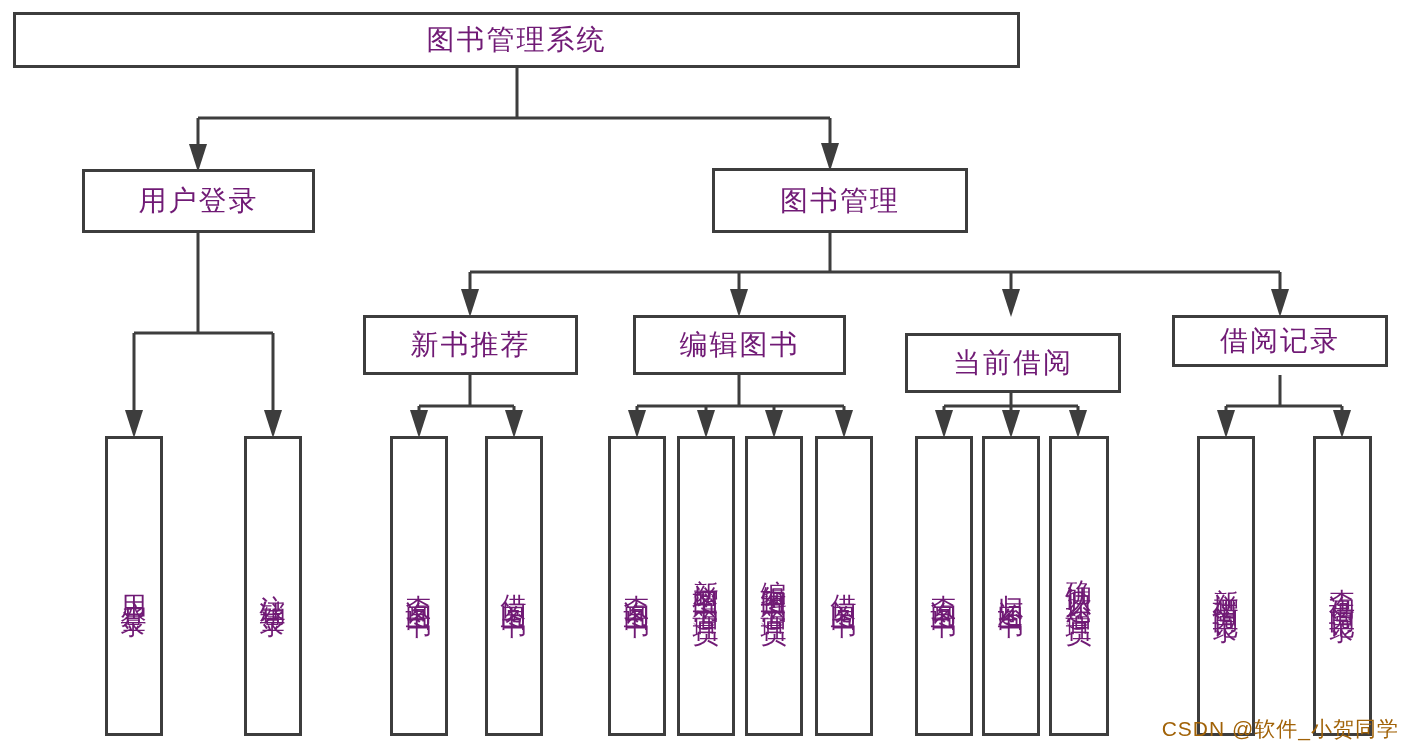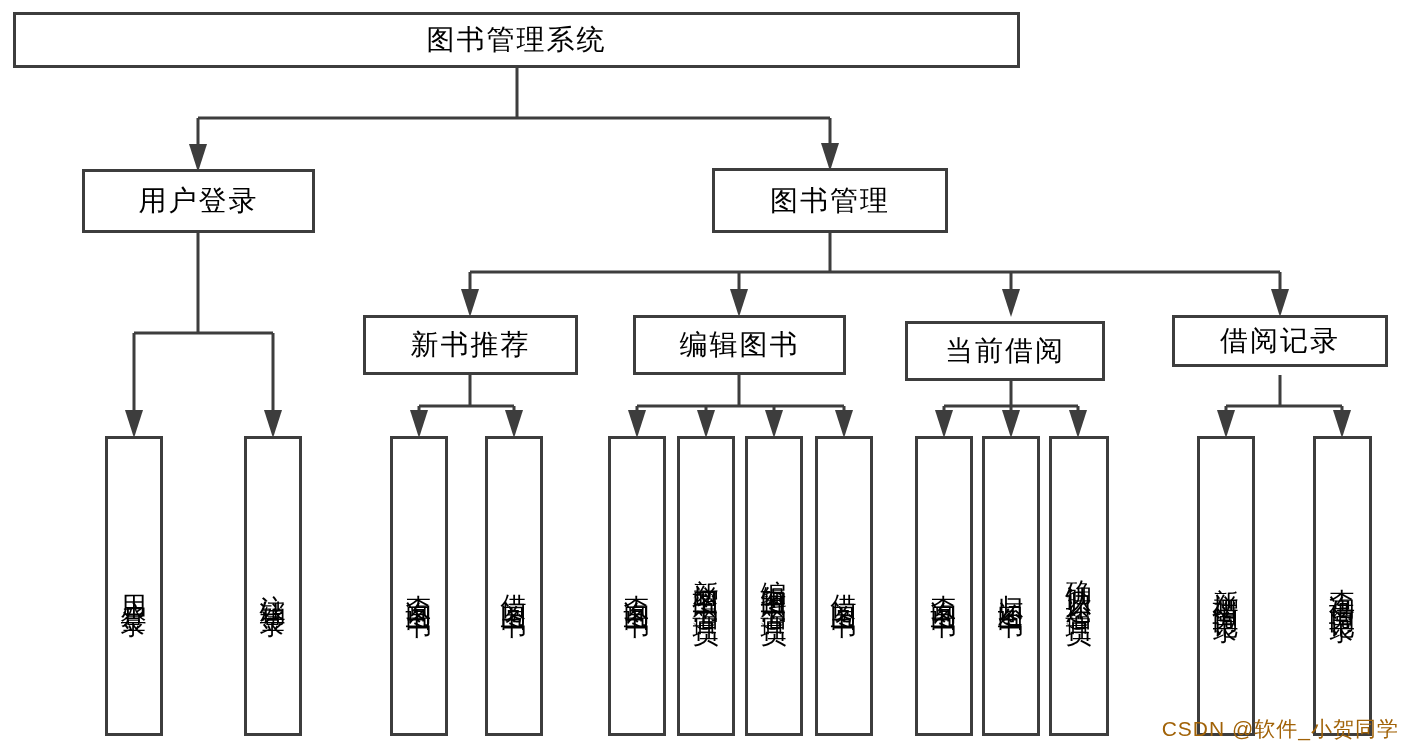--- a/index.html
+++ b/index.html
@@ -4,21 +4,21 @@
 <style>
   html,body{margin:0;padding:0;}
   body{
     width:1405px;height:747px;position:relative;overflow:hidden;
     background:#ffffff;
     font-family:"Liberation Sans","DejaVu Sans",sans-serif;
   }
   #wires{position:absolute;left:0;top:0;z-index:0;}
   .box{
     position:absolute;box-sizing:border-box;z-index:1;
-    border:3px solid #3d3d3d;background:#ffffff;color:#000000;
+    border:3px solid #3d3d3d;background:#ffffff;color:#701a75;
     display:flex;align-items:center;justify-content:center;
   }
   .h{font-size:28px;letter-spacing:2px;white-space:nowrap;}
   .v{
     writing-mode:vertical-rl;text-orientation:mixed;
     font-size:26px;letter-spacing:6px;line-height:1;
   }
   .watermark{
     position:absolute;right:6px;bottom:4px;z-index:3;
     font-size:21px;letter-spacing:1px;color:#a16207;white-space:nowrap;
@@ -66,25 +66,25 @@
     <polygon points="1002,410 1020,410 1011,438"></polygon>
     <polygon points="1069,410 1087,410 1078,438"></polygon>
     <polygon points="1217,410 1235,410 1226,438"></polygon>
     <polygon points="1333,410 1351,410 1342,438"></polygon>
   </g>
 </svg>
 
 <div class="box h" style="left:13px;top:12px;width:1007px;height:56px;">图书管理系统</div>
 
 <div class="box h" style="left:82px;top:169px;width:233px;height:64px;">用户登录</div>
-<div class="box h" style="left:712px;top:168px;width:236px;height:65px;">图书管理</div>
+<div class="box h" style="left:712px;top:168px;width:256px;height:65px;">图书管理</div>
 
 <div class="box h" style="left:363px;top:315px;width:215px;height:60px;">新书推荐</div>
 <div class="box h" style="left:633px;top:315px;width:213px;height:60px;">编辑图书</div>
-<div class="box h" style="left:905px;top:321px;width:200px;height:60px;">当前借阅</div>
+<div class="box h" style="left:905px;top:333px;width:216px;height:60px;">当前借阅</div>
 <div class="box h" style="left:1172px;top:315px;width:216px;height:52px;">借阅记录</div>
 
 <div class="box v" style="left:105px;top:436px;width:58px;height:300px;">用户登录</div>
 <div class="box v" style="left:244px;top:436px;width:58px;height:300px;">注销登录</div>
 
 <div class="box v" style="left:390px;top:436px;width:58px;height:300px;">查询图书</div>
 <div class="box v" style="left:485px;top:436px;width:58px;height:300px;">借阅图书</div>
 
 <div class="box v" style="left:608px;top:436px;width:58px;height:300px;">查询图书</div>
 <div class="box v" style="left:677px;top:436px;width:58px;height:300px;">新增图书（管理员）</div>

